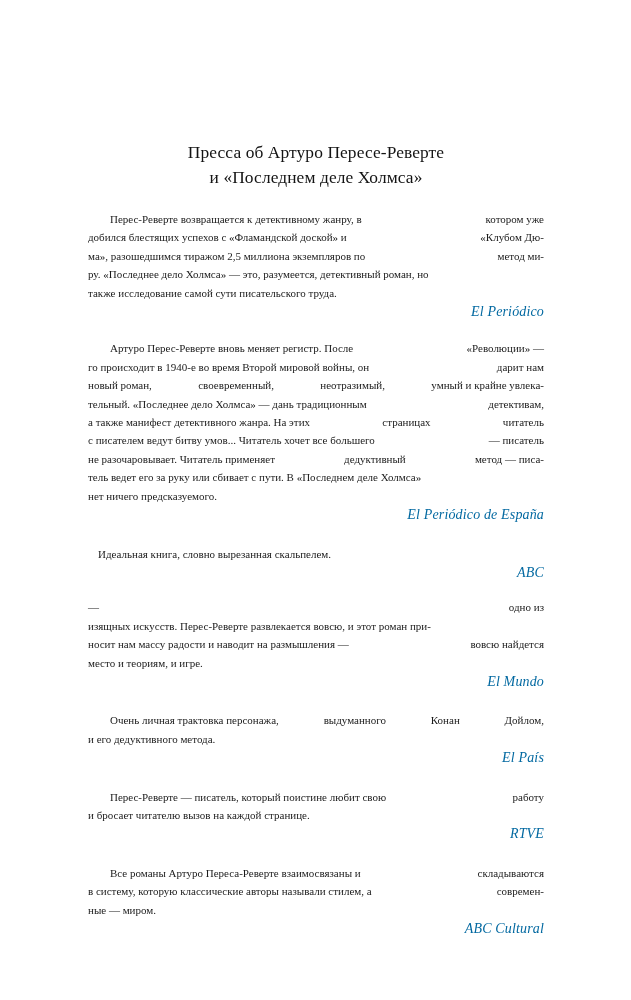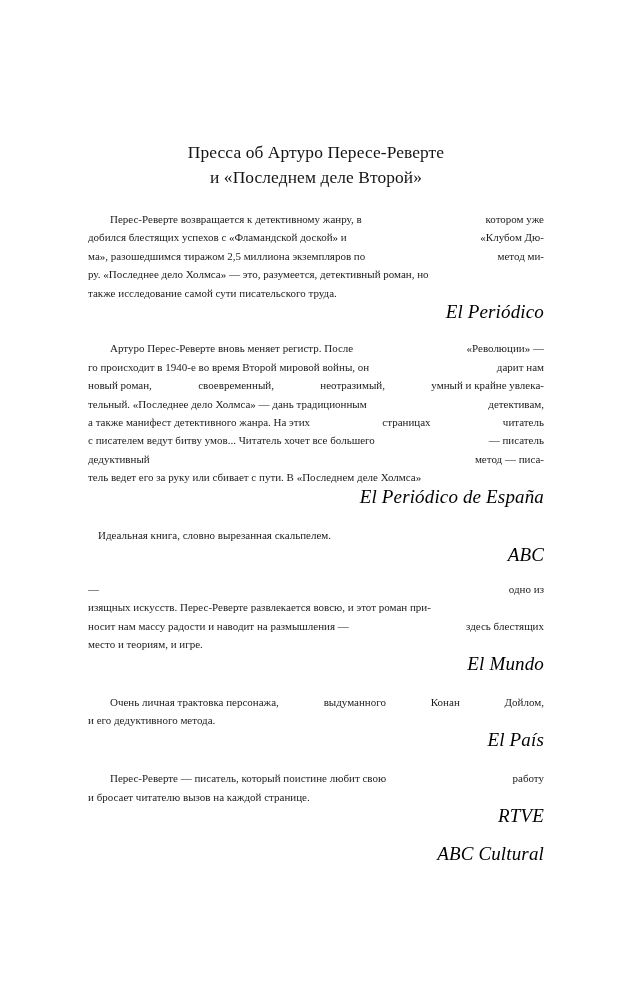--- a/index.html
+++ b/index.html
@@ -69,37 +69,37 @@
   .quote-text .ln.just {
     display: flex;
     justify-content: space-between;
   }
   .quote-text .ln.just > span { white-space: pre; }
   .indent { display: inline-block; width: 22px; }
   .indent-sm { display: inline-block; width: 10px; }
 
   .attribution {
     font-style: italic;
-    font-size: 19px;
+    font-size: 14px;
     line-height: 18.4px;
     text-align: right;
     margin: 1px 0 0 0;
-    color: #000000;
+    color: #0369a1;
     letter-spacing: 0.15px;
   }
 </style>
 </head>
 <body>
 
 <div class="page">
   <div class="content">
 
     <h1 class="book-title">
       <span class="t-line">Пресса об Артуро Пересе-Реверте</span>
-      <span class="t-line">и «Последнем деле Второй»</span>
+      <span class="t-line">и «Последнем деле Холмса»</span>
     </h1>
 
     <div class="quote-block gap-lg">
       <p class="quote-text">
         <span class="ln just">
             <span><span class="indent"></span>Перес-Реверте возвращается к детективному жанру, в</span>
             <span>котором уже</span>
           </span>
         <span class="ln just">
             <span>добился блестящих успехов с «Фламандской доской» и</span>
@@ -138,24 +138,26 @@
         <span class="ln just">
             <span>а также манифест детективного жанра. На этих</span>
             <span>страницах</span>
             <span>читатель</span>
           </span>
         <span class="ln just">
             <span>с писателем ведут битву умов... Читатель хочет все большего</span>
             <span>— писатель</span>
           </span>
         <span class="ln just">
+            <span>не разочаровывает. Читатель применяет</span>
             <span>дедуктивный</span>
             <span>метод — писа-</span>
           </span>
         <span class="ln">тель ведет его за руку или сбивает с пути. В «Последнем деле Холмса»</span>
+        <span class="ln">нет ничего предсказуемого.</span>
       </p>
       <p class="attribution">El Periódico de España</p>
     </div>
 
     <div class="quote-block gap-lg">
     </div>
 
     <div class="quote-block gap-sm">
       <p class="quote-text">
         <span class="ln"><span class="indent-sm"></span>Идеальная книга, словно вырезанная скальпелем.</span>
@@ -165,21 +167,21 @@
 
     <div class="quote-block gap-sm">
       <p class="quote-text">
         <span class="ln just">
             <span>—</span>
             <span>одно из</span>
           </span>
         <span class="ln">изящных искусств. Перес-Реверте развлекается вовсю, и этот роман при-</span>
         <span class="ln just">
             <span>носит нам массу радости и наводит на размышления —</span>
-            <span>здесь блестящих</span>
+            <span>вовсю найдется</span>
           </span>
         <span class="ln">место и теориям, и игре.</span>
       </p>
       <p class="attribution">El Mundo</p>
     </div>
 
     <div class="quote-block gap-lg">
       <p class="quote-text">
         <span class="ln just">
             <span><span class="indent"></span>Очень личная трактовка персонажа,</span>
@@ -197,17 +199,28 @@
         <span class="ln just">
             <span><span class="indent"></span>Перес-Реверте — писатель, который поистине любит свою</span>
             <span>работу</span>
           </span>
         <span class="ln">и бросает читателю вызов на каждой странице.</span>
       </p>
       <p class="attribution">RTVE</p>
     </div>
 
     <div class="quote-block gap-lg">
+      <p class="quote-text">
+        <span class="ln just">
+            <span><span class="indent"></span>Все романы Артуро Переса-Реверте взаимосвязаны и</span>
+            <span>складываются</span>
+          </span>
+        <span class="ln just">
+            <span>в систему, которую классические авторы называли стилем, а</span>
+            <span>современ-</span>
+          </span>
+        <span class="ln">ные — миром.</span>
+      </p>
       <p class="attribution">ABC Cultural</p>
     </div>
 
   </div>
 </div>
 
 </body></html>

